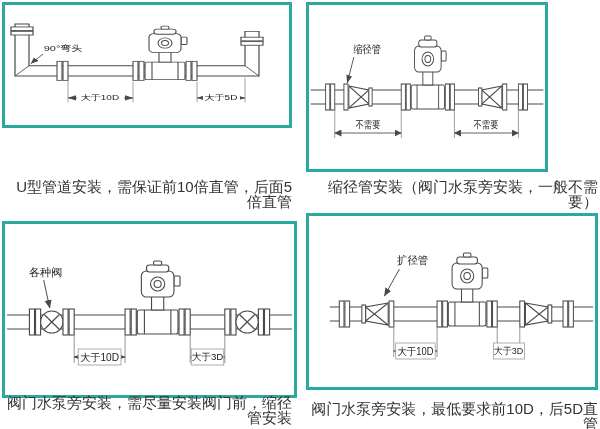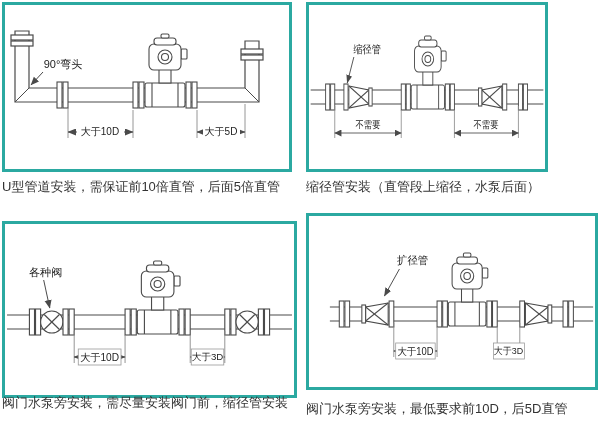--- a/index.html
+++ b/index.html
@@ -4,25 +4,25 @@
 <style>
   * { margin:0; padding:0; box-sizing:border-box; }
   html,body { width:600px; height:429px; }
   body {
     background:#ffffff;
     font-family:"Liberation Sans","DejaVu Sans",sans-serif;
     position:relative; overflow:hidden;
   }
   .stage { position:absolute; left:0; top:0; width:600px; height:429px; }
   .frame { position:absolute; border:3px solid #2BA9A1; background:#fff; }
-  #f1 { left:2px;   top:2px;   width:290px; height:170px; }
+  #f1 { left:2px;   top:2px;   width:290px; height:126px; }
   #f2 { left:306px; top:2px;   width:242px; height:170px; }
   #f3 { left:2px;   top:221px; width:295px; height:177px;text-decoration:underline; }
   #f4 { left:306px; top:213px; width:292px; height:177px;padding-left:19px; }
-  .caption { position:absolute; color:#333; font-size:13px; line-height:15px; text-align:left; }
+  .caption { position:absolute; color:#333; font-size:15px; line-height:15px; text-align:right; }
   #c1 { left:2px;   top:179px; width:290px; }
   #c2 { left:306px; top:179px; width:292px; }
   #c3 { left:2px;   top:395px; width:290px; }
   #c4 { left:306px; top:401px; width:292px; }
   svg { display:block; }
   .pipe  { stroke:#4a4a4a; stroke-width:1.2; fill:#fff; }
   .pline { stroke:#4a4a4a; stroke-width:1.2; fill:none; }
   .thin  { stroke:#4a4a4a; stroke-width:1; fill:none; }
   .ext     { stroke:#8a8a8a; stroke-width:0.9; }
   .dimline { stroke:#555;    stroke-width:1; fill:none; }
@@ -146,21 +146,21 @@
           <text class="dimtext" x="71" y="123">不需要</text>
         </g>
         <g>
           <line class="ext" x1="175" y1="105" x2="175" y2="133"></line>
           <line class="ext" x1="252" y1="101" x2="252" y2="133"></line>
           <line class="dimline" x1="175" y1="128" x2="252" y2="128" marker-start="url(#arrL)" marker-end="url(#arrR)"></line>
           <text class="dimtext" x="213" y="123">不需要</text>
         </g>
       </svg>
     </div>
-    <div class="caption" id="c2">缩径管安装（直管段上缩径，水泵后面）</div>
+    <div class="caption" id="c2">缩径管安装（阀门水泵旁安装，一般不需要）</div>
   </section>
 
   <section>
     <div class="frame" id="f3">
       <svg viewBox="0 0 284 171" width="100%" height="100%" preserveAspectRatio="none">
         <g>
           <line class="pline" x1="2" y1="91" x2="282" y2="91"></line>
           <line class="pline" x1="2" y1="105" x2="282" y2="105"></line>
         </g>
         <use href="#valve" x="46" y="98"></use>

